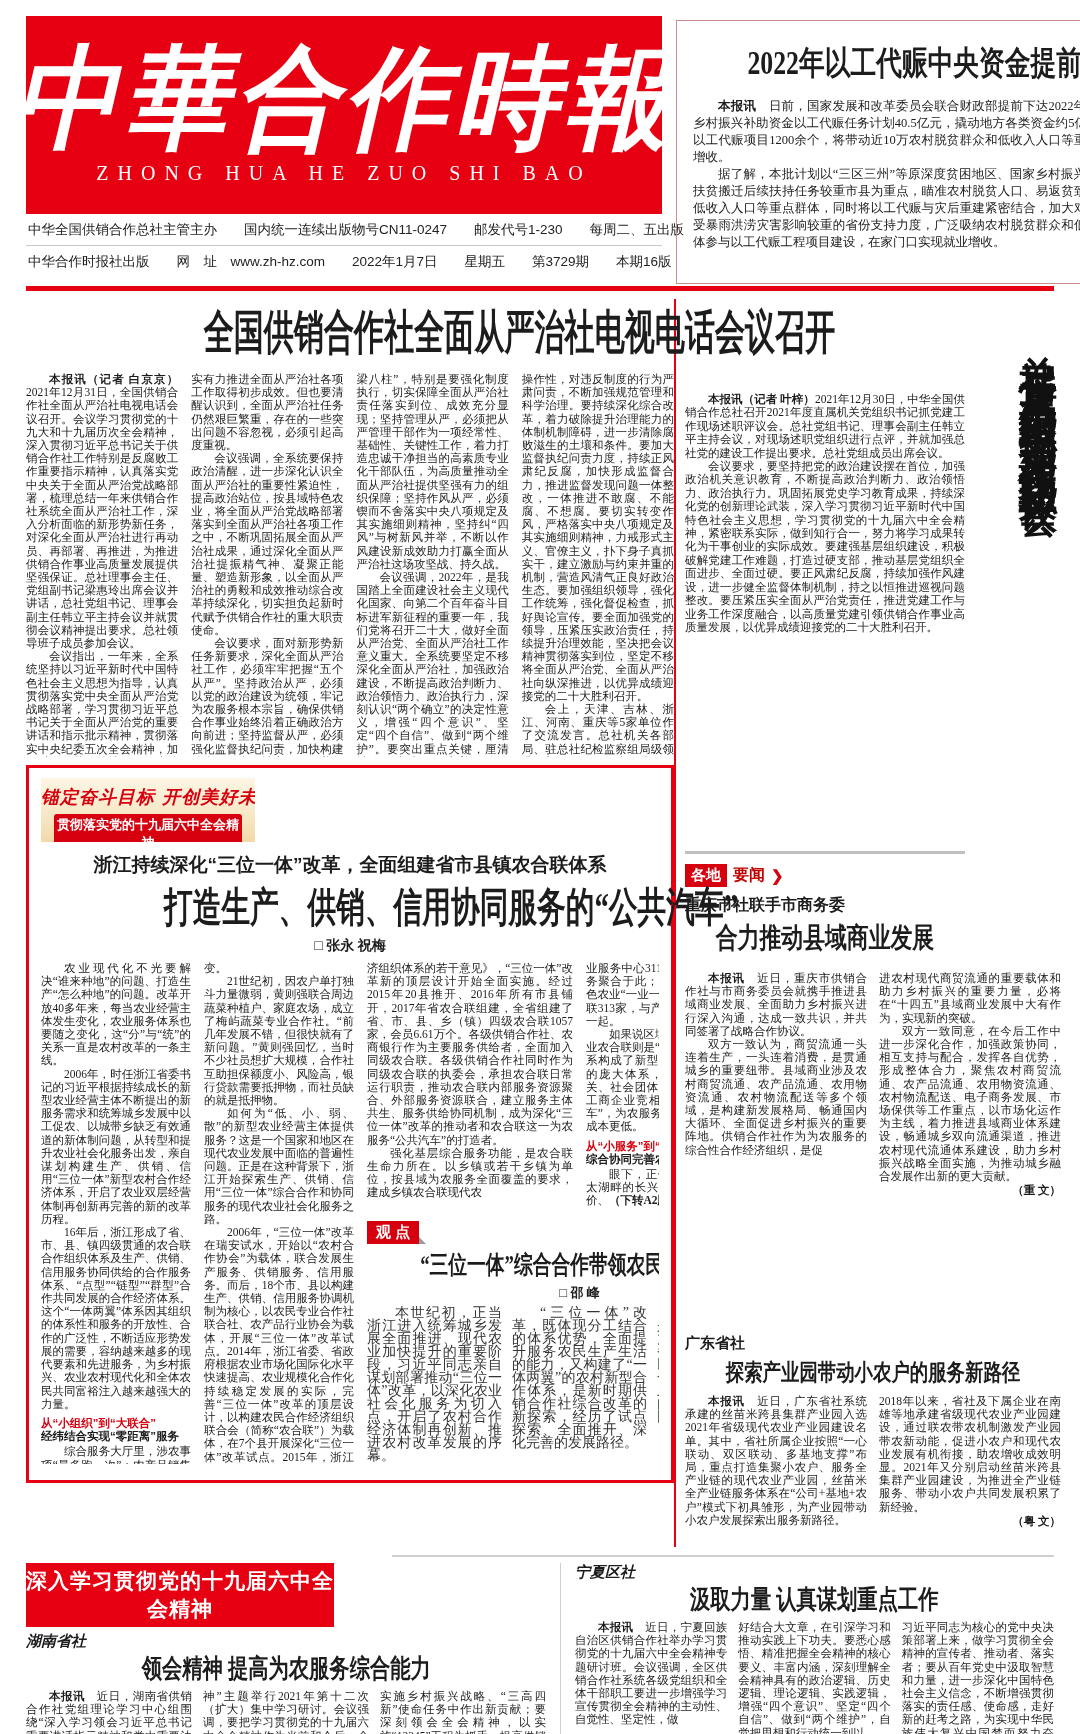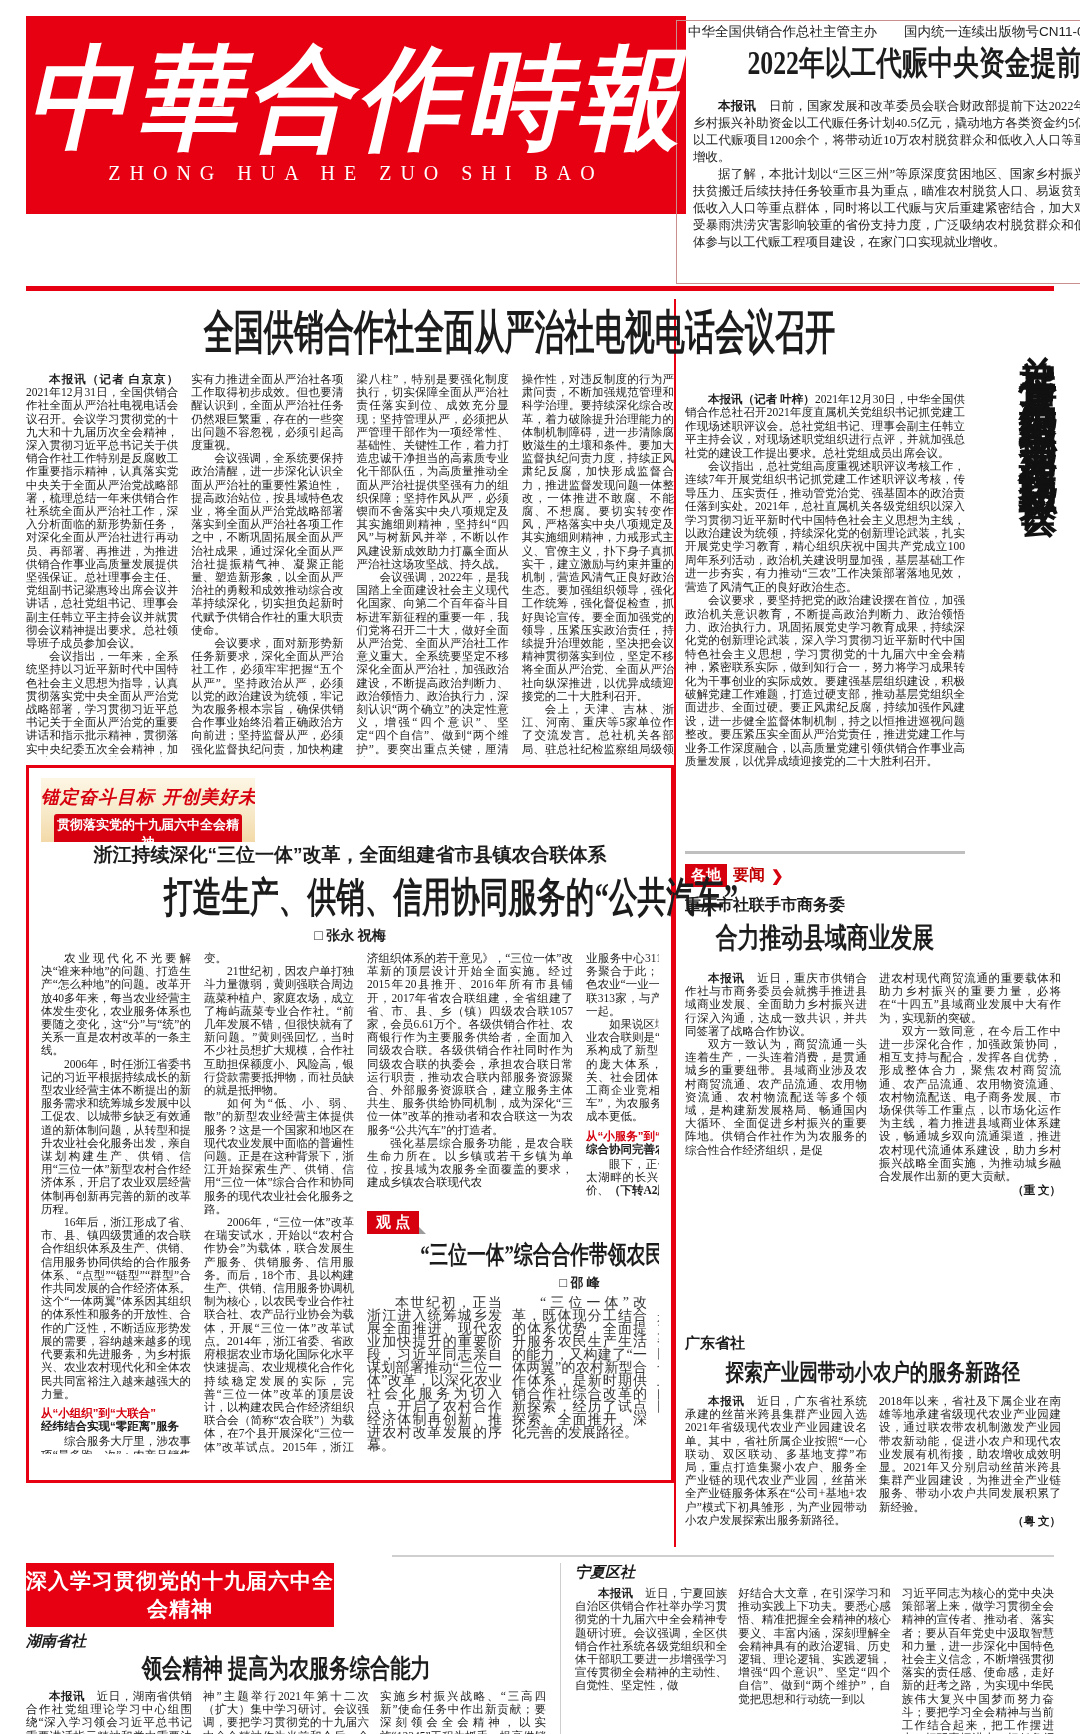--- a/index.html
+++ b/index.html
@@ -4,21 +4,21 @@
 <style>
   * { margin:0; padding:0; box-sizing:border-box; }
   html,body { background:#f2f2f2; }
   .page {
     width:1080px; height:1734px; margin:0 auto; background:#ffffff;
     font-family:"Liberation Serif","DejaVu Serif",serif; color:#1c1c1c;
     padding:16px 26px 10px 26px; overflow:hidden; position:relative;
   }
   
   .header-row { display:flex; gap:14px; height:268px; }
-  .header-left { width:636px; display:flex; flex-direction:row; }
+  .header-left { width:636px; display:flex; flex-direction:column; }
   .masthead {
     background:#e60012; height:198px; display:flex; flex-direction:column;
     align-items:center; justify-content:center; color:#fff;
   }
   .masthead-title {
     font-family:"DejaVu Serif","Liberation Serif",serif;
     font-size:104px; font-weight:bold; font-style:italic; line-height:1;
     letter-spacing:6px; transform:scaleY(1.08); white-space:nowrap;
   }
   .masthead-pinyin { font-size:20px; letter-spacing:9px; margin-top:12px; font-family:"Liberation Serif",serif; }
@@ -88,21 +88,21 @@
   }
   .banner-line1 {
     color:#d6000f; font-weight:900; font-style:italic; font-size:18px; letter-spacing:1px;
     font-family:"DejaVu Serif",serif; white-space:nowrap;
   }
   .banner-ribbon {
     margin:5px auto 0 auto; width:188px; background:#d6000f; color:#fff;
     font-family:"Liberation Sans",sans-serif; font-weight:bold; font-size:13px;
     padding:2px 0; border-radius:3px 3px 10px 10px;
   }
-  .feat-kicker { text-align:center; font-size:19px; }
+  .feat-kicker { text-align:center; font-size:19px; margin-top:10px; }
   .feat-headline { text-align:center; height:54px; line-height:54px; margin-top:2px; }
   .feat-headline .cond { font-size:41px; font-weight:900; transform:scaleX(0.7); }
   .feat-byline { text-align:center; font-size:14px; font-weight:bold; height:24px; line-height:24px; }
   .feat-body { display:flex; gap:13px; height:502px; overflow:hidden; margin-top:4px; }
   .feat-col { width:150px; flex:none; }
   .feat-right { flex:1; display:flex; flex-direction:column; }
   .feat-right-top { display:flex; gap:13px; height:252px; overflow:hidden; }
   .feat-right-top .ncol { flex:1; }
   .subhead-red { color:#d6000f; font-family:"Liberation Sans",sans-serif; font-weight:bold; font-size:13.5px; margin-top:6px; text-indent:0 !important; }
   .subhead-black { font-family:"Liberation Sans",sans-serif; font-weight:bold; font-size:13.5px; margin-bottom:2px; text-indent:0 !important; }
@@ -249,21 +249,20 @@
           </div>
         </div>
       </section>
     </div>
 
     <div class="col-right">
       <section class="zongshe">
         <div class="vtitle"><span>总社召开直属机关党组织书记</span><span>抓党建工作现场述职评议会</span></div>
         <div class="zs-text">
           <p><span class="lede">本报讯（记者 叶梓）</span><span>2021年12月30日，中华全国供销合作总社召开2021年度直属机关党组织书记抓党建工作现场述职评议会。总社党组书记、理事会副主任韩立平主持会议，对现场述职党组织进行点评，并就加强总社党的建设工作提出要求。总社党组成员出席会议。</span></p>
-          <p>会议指出，总社党组高度重视述职评议考核工作，连续7年开展党组织书记抓党建工作述职评议考核，传导压力、压实责任，推动管党治党、强基固本的政治责任落到实处。2021年，总社直属机关各级党组织以深入学习贯彻习近平新时代中国特色社会主义思想为主线，以政治建设为统领，持续深化党的创新理论武装，扎实开展党史学习教育，精心组织庆祝中国共产党成立100周年系列活动，政治机关建设明显加强，基层基础工作进一步夯实，有力推动“三农”工作决策部署落地见效，营造了风清气正的良好政治生态。</p>
           <p>会议要求，要坚持把党的政治建设摆在首位，加强政治机关意识教育，不断提高政治判断力、政治领悟力、政治执行力。巩固拓展党史学习教育成果，持续深化党的创新理论武装，深入学习贯彻习近平新时代中国特色社会主义思想，学习贯彻党的十九届六中全会精神，紧密联系实际，做到知行合一，努力将学习成果转化为干事创业的实际成效。要建强基层组织建设，积极破解党建工作难题，打造过硬支部，推动基层党组织全面进步、全面过硬。要正风肃纪反腐，持续加强作风建设，进一步健全监督体制机制，持之以恒推进巡视问题整改。要压紧压实全面从严治党责任，推进党建工作与业务工作深度融合，以高质量党建引领供销合作事业高质量发展，以优异成绩迎接党的二十大胜利召开。</p>
 
         </div>
       </section>
 
       <div class="gray-divider"></div>
 
       <section>
         <div class="local-badges">
           <span class="badge-red">各地</span>
@@ -315,20 +314,21 @@
         </div>
         <div class="ncol">
           <p style="text-indent:0">实施乡村振兴战略、“三高四新”使命任务中作出新贡献；要深刻领会全会精神，以实施“12345”工程为抓手，提高供销合作社为农服务综合能力和实力，助力实施乡村振兴战略、落实“三高四新”战略定位和使命任务；要联系全省系统实际，重点抓好走访慰问、保供稳价、疫情防控、安全生产及值班工作，为2022年工作打下良好基础，以优异成绩迎接党的二十大胜利召开。</p>
 
         </div>
       </div>
     </section>
     <div class="bb-vdiv"></div>
     <section class="bb-right">
       <div class="bb-kicker kicker-sans" style="margin-top:0">宁夏区社</div>
+      <div class="bb-headline"><span class="cond">汲取力量  认真谋划重点工作</span></div>
       <div class="bb-cols tall bodytxt">
         <div class="ncol">
           <p><span class="lede">本报讯</span>　<span>近日，宁夏回族自治区供销合作社举办学习贯彻党的十九届六中全会精神专题研讨班。会议强调，全区供销合作社系统各级党组织和全体干部职工要进一步增强学习宣传贯彻全会精神的主动性、自觉性、坚定性，做</span></p>
         </div>
         <div class="ncol">
           <p style="text-indent:0">好结合大文章，在引深学习和推动实践上下功夫。要悉心感悟、精准把握全会精神的核心要义、丰富内涵，深刻理解全会精神具有的政治逻辑、历史逻辑、理论逻辑、实践逻辑，增强“四个意识”、坚定“四个自信”、做到“两个维护”，自觉把思想和行动统一到以</p>
         </div>
         <div class="ncol">
           <p style="text-indent:0">习近平同志为核心的党中央决策部署上来，做学习贯彻全会精神的宣传者、推动者、落实者；要从百年党史中汲取智慧和力量，进一步深化中国特色社会主义信念，不断增强贯彻落实的责任感、使命感，走好新的赶考之路，为实现中华民族伟大复兴中国梦而努力奋斗；要把学习全会精神与当前工作结合起来，把工作摆进去，把职责摆进去，把任务领出来，认真谋划2022年工作。</p>
 

